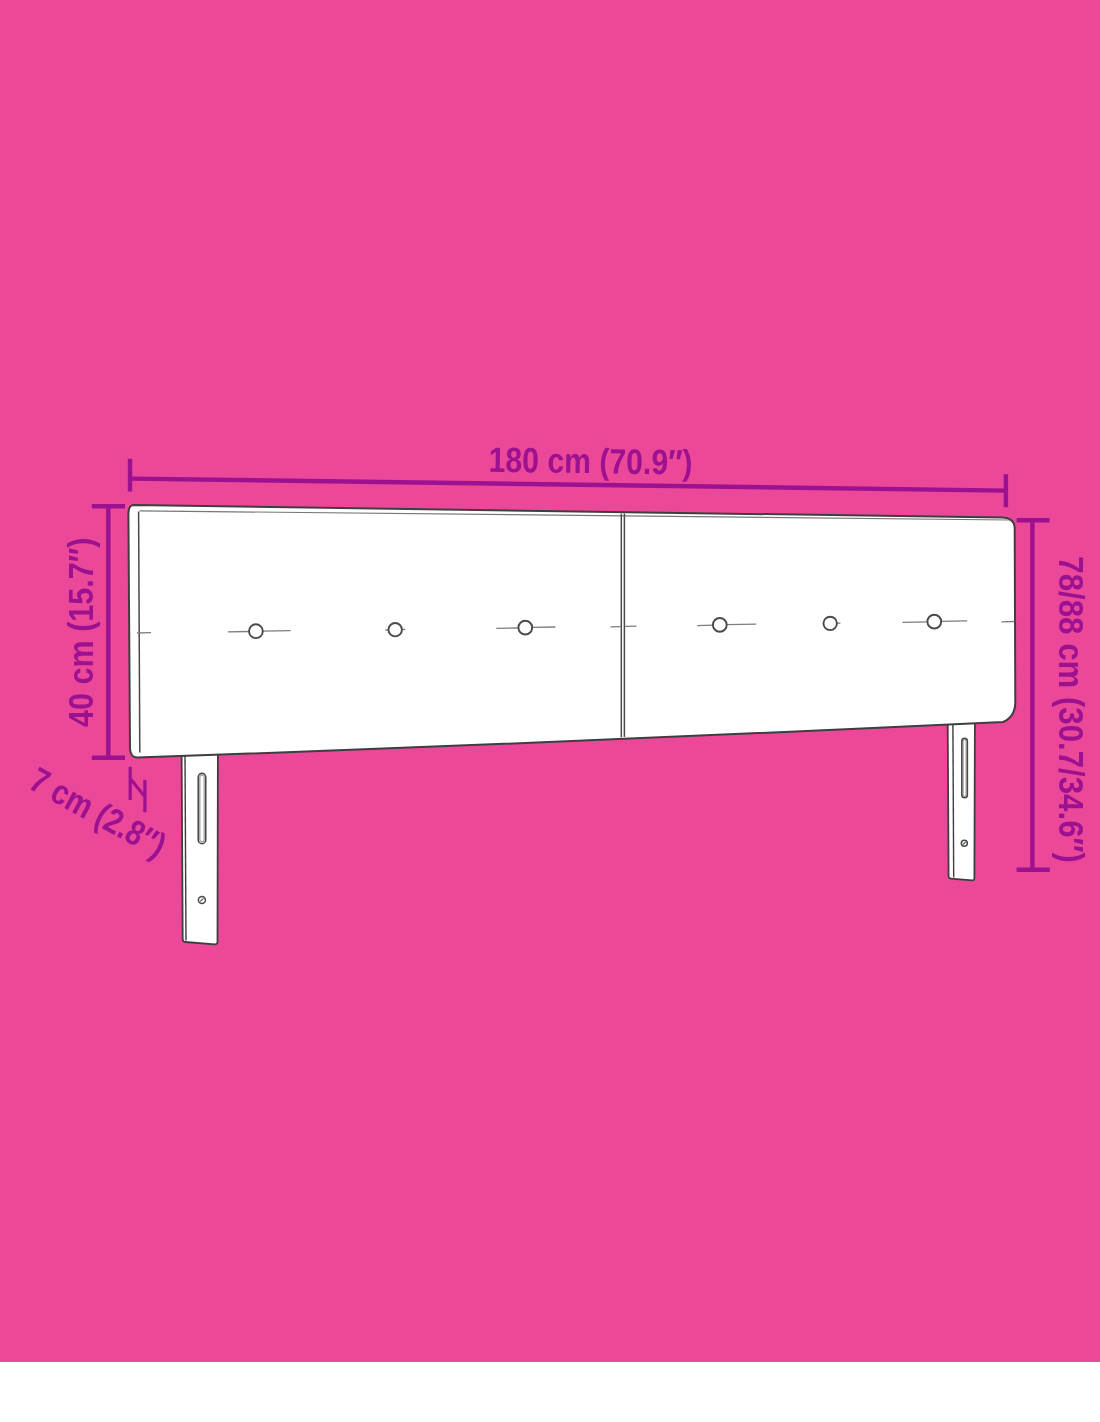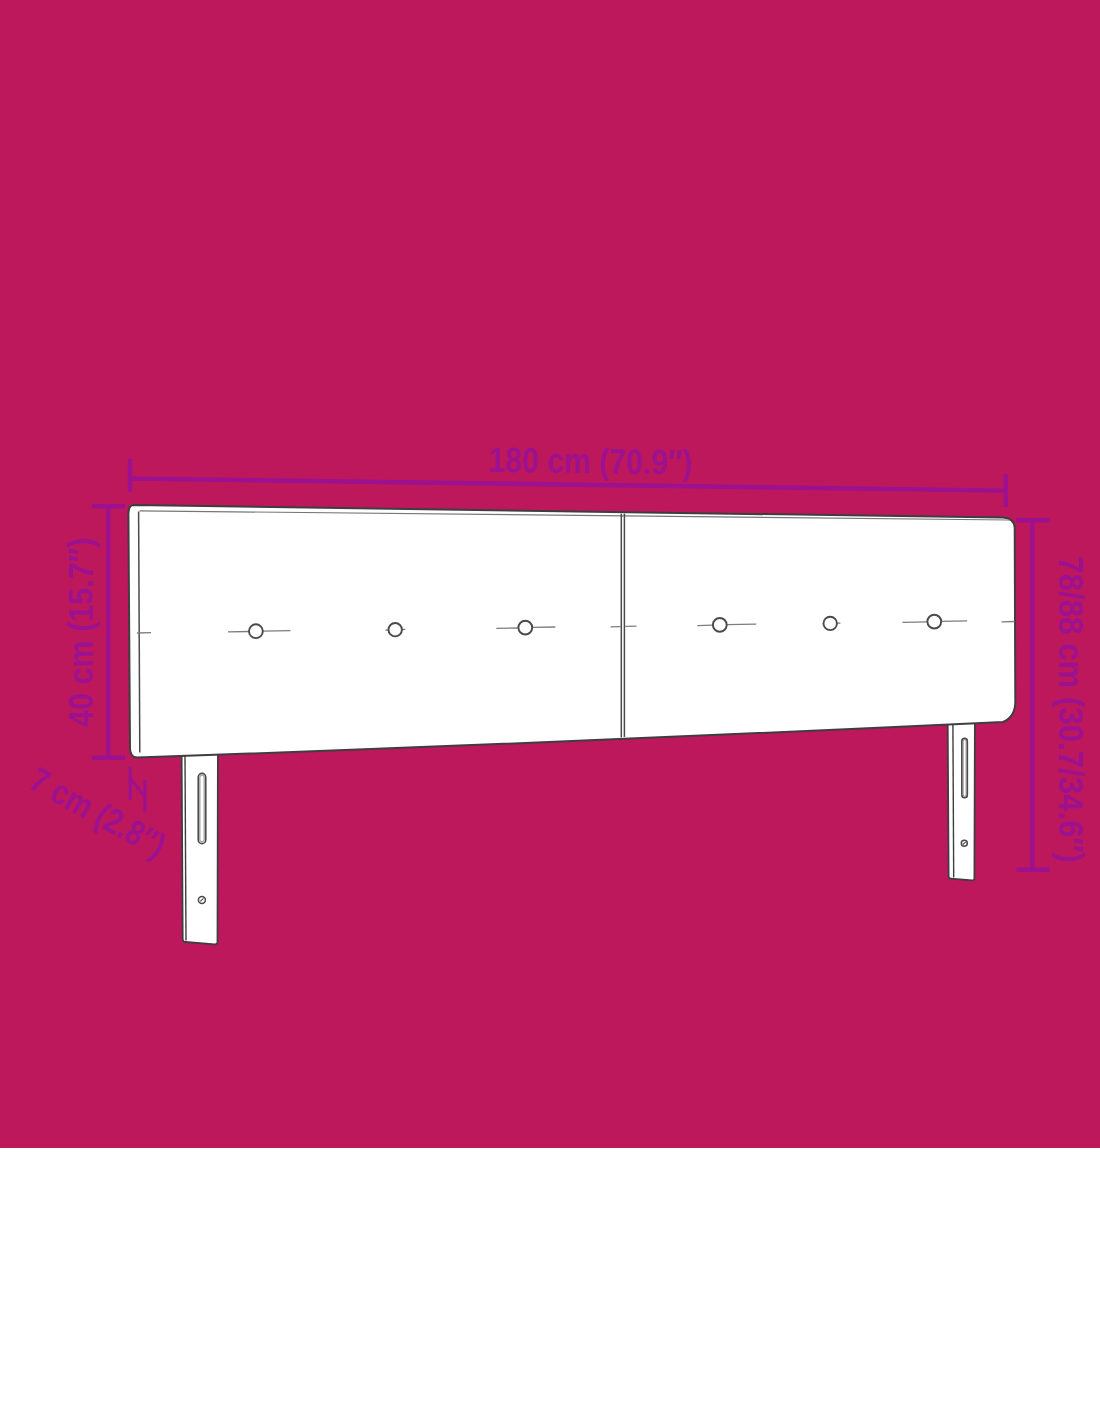--- a/index.html
+++ b/index.html
@@ -1,16 +1,16 @@
 <!DOCTYPE html>
 <html><head>
 <meta charset="utf-8">
 <style>
 html,body{margin:0;padding:0;background:#ffffff;}
-.page{position:relative;width:1100px;height:1148px;background:#be185d;overflow:hidden;}
+.page{position:relative;width:1100px;height:1362px;background:#ec4899;overflow:hidden;}
 svg{position:absolute;left:0;top:0;display:block;}
 text{font-family:"Liberation Sans",sans-serif;font-weight:bold;fill:#9c1190;}
 </style>
 </head>
 <body>
 <div class="page">
 <svg width="1100" height="1422" viewBox="0 0 1100 1422">
 
 <g stroke="#3e3e3e" fill="#ffffff">
 <path d="M 181.6,753 L 182.7,939.2 Q 182.8,941.8 185.4,942.0 L 214.8,944.3 Q 217.5,944.4 217.5,941.7 L 217.9,753 Z" stroke-width="1.8"></path>

